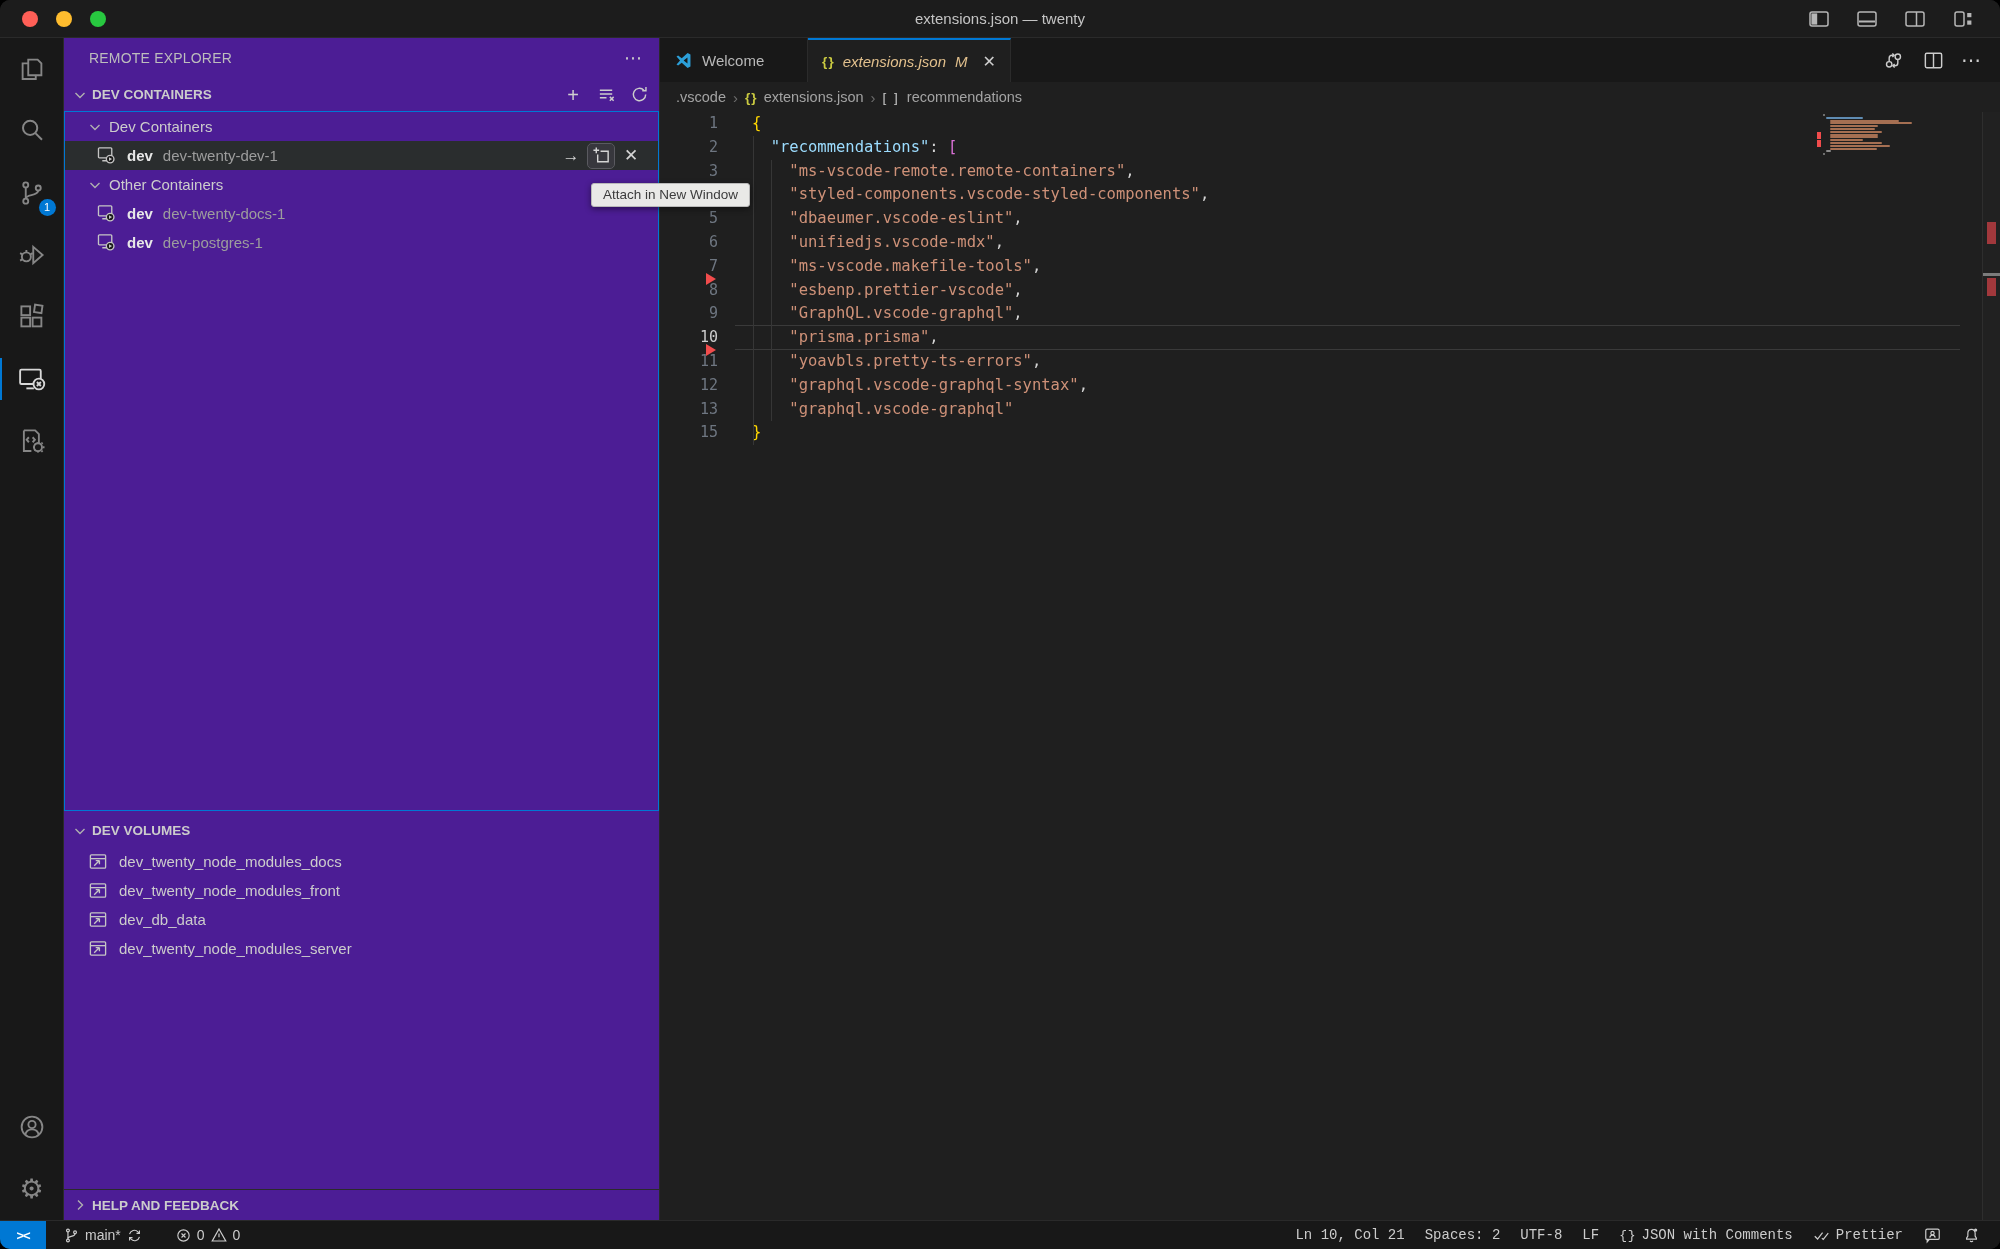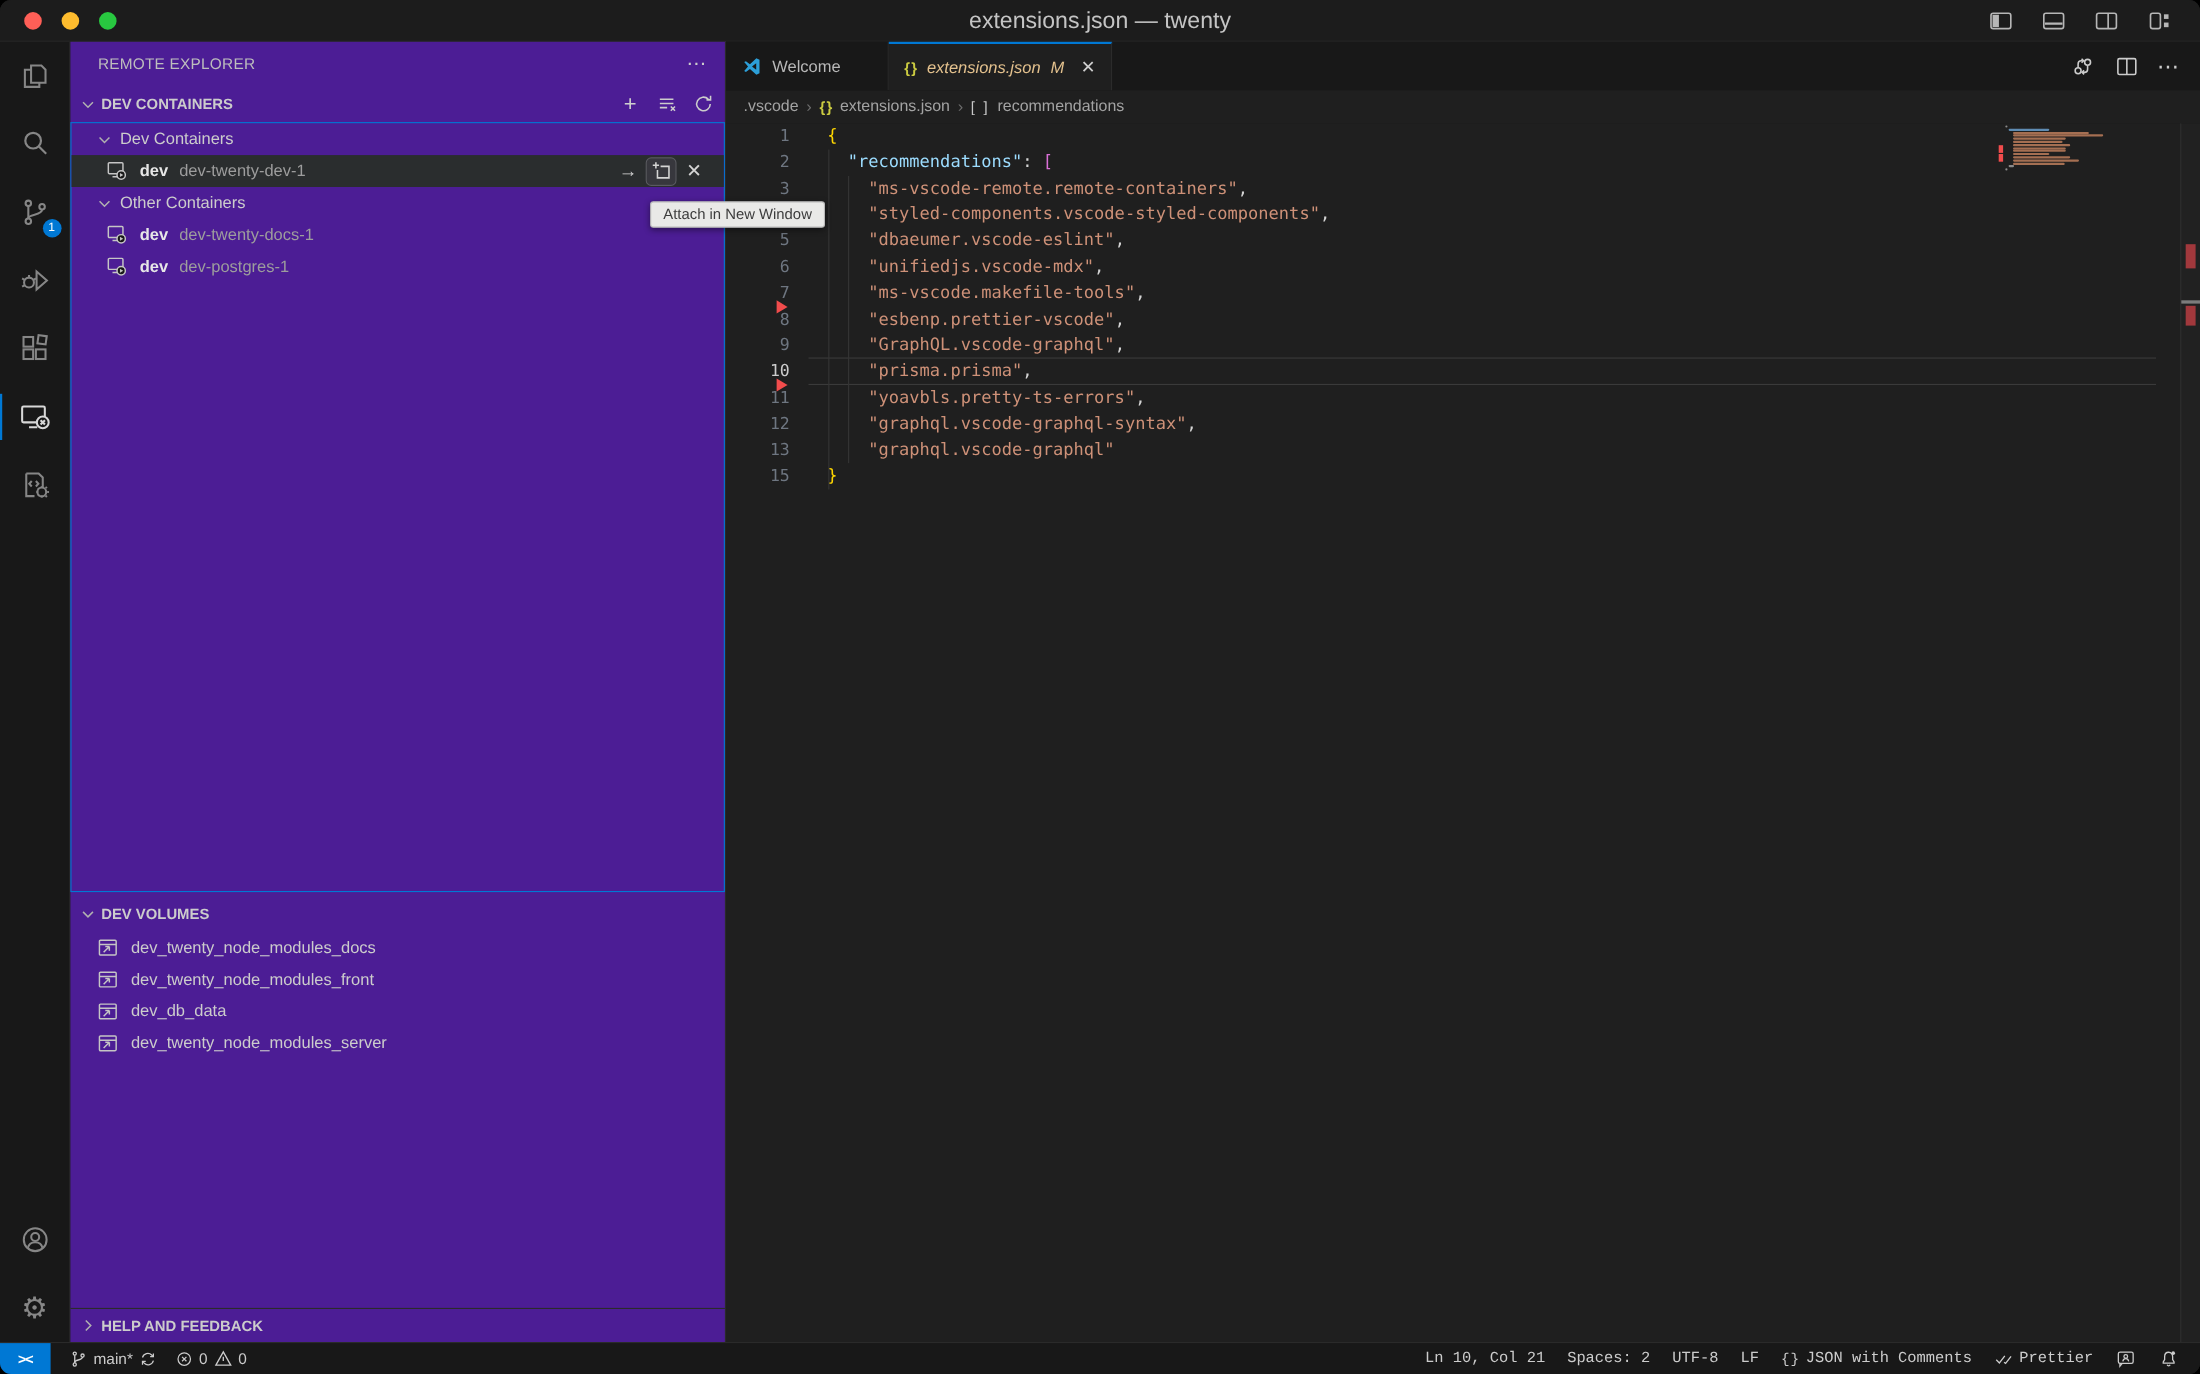--- a/index.html
+++ b/index.html
@@ -9,21 +9,21 @@
   .window { position:relative; width:2000px; height:1249px; background:#1f1f1f;
     border-radius:10px; overflow:hidden; }
 
   
   .titlebar { position:absolute; left:0; top:0; width:100%; height:38px; background:#1c1c1c;
     border-bottom:1px solid #2a2a2a; }
   .traffic { position:absolute; top:11px; width:16px; height:16px; border-radius:50%; }
   .t-close{ left:22px; background:#ff5f57; } .t-min{ left:56px; background:#febc2e; }
   .t-zoom{ left:90px; background:#28c840; }
   .win-title { position:absolute; left:0; right:0; top:0; height:38px; line-height:38px;
-    text-align:center; color:#c4c4c4; font-size:21px; }
+    text-align:center; color:#c4c4c4; font-size:15px; }
   .tb-icons { position:absolute; right:24px; top:6px; display:flex; gap:22px; color:#b6b6b6; }
   .tb-icons .ic { width:26px; height:26px; display:flex; align-items:center; justify-content:center; }
 
   
   .main { position:absolute; top:38px; left:0; right:0; bottom:29px; display:flex; }
 
   
   .activitybar { width:64px; background:#181818; border-right:1px solid #2a2a2a; position:relative;
     display:flex; flex-direction:column; align-items:center; }
   .ab-item { width:64px; height:62px; display:flex; align-items:center; justify-content:center;
@@ -114,21 +114,21 @@
   
   .tooltip { position:absolute; left:591px; top:183px; background:#e9e9e7; color:#3c3c3c;
     font-size:13.5px; padding:3px 11px 4px; border:1px solid #b9b9b9; border-radius:3px;
     box-shadow:0 2px 6px rgba(0,0,0,.45); white-space:nowrap; z-index:50; }
 
   
   .statusbar { position:absolute; left:0; right:0; bottom:0; height:29px; background:#181818;
     border-top:1px solid #2a2a2a; color:#cccccc; font-size:14px; display:flex; align-items:center; }
   .remote-ind { width:46px; height:29px; background:var(--accent); color:#fff; display:flex;
     align-items:center; justify-content:center; font-size:13px; font-weight:bold; letter-spacing:-1px; }
-  .sb-left { display:flex; align-items:center; gap:6px; margin-left:12px; }
+  .sb-left { display:flex; align-items:center; gap:22px; margin-left:12px; }
   .sb-item { display:flex; align-items:center; gap:5px; padding:0 5px; height:29px; }
   .sb-right { margin-left:auto; display:flex; align-items:center; gap:10px; margin-right:14px;font-family:Liberation Mono, monospace; }
   .sb-right .sb-item { gap:6px; }
 </style>
 </head>
 <body>
 
 <div class="window">
 
   <div class="titlebar">

